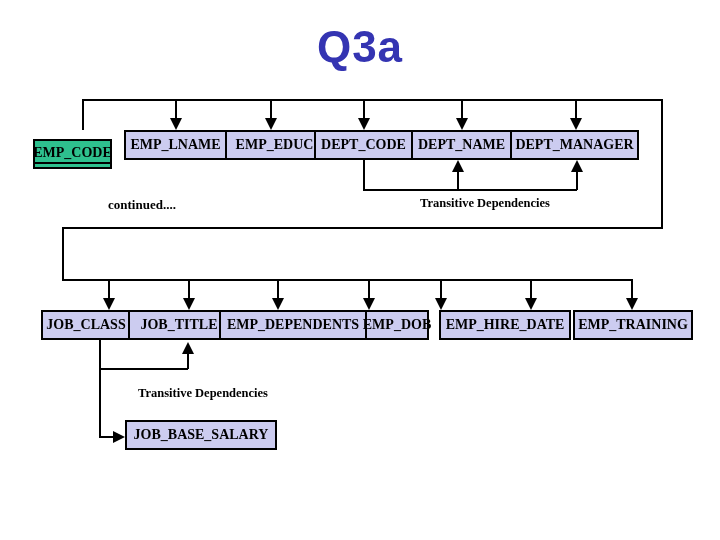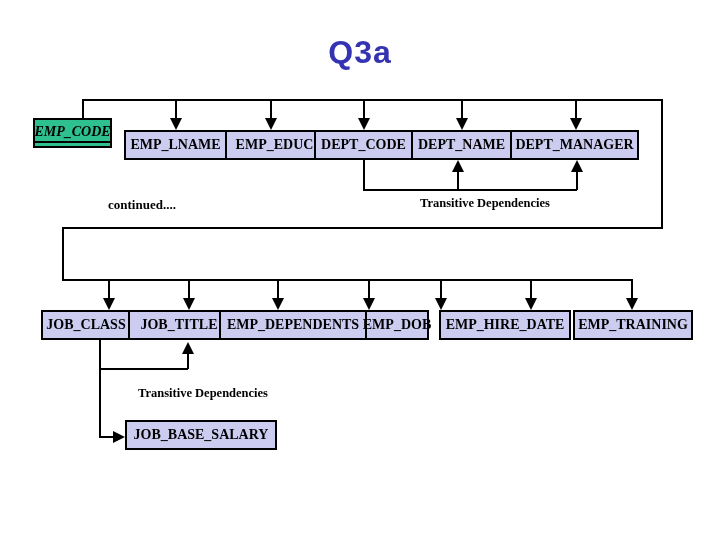--- a/index.html
+++ b/index.html
@@ -1,19 +1,19 @@
 <!DOCTYPE html>
 <html style="--title-blue: #3434b2; --primary-key-green: #2ec08e; --attribute-lavender: #ccccf0; --line-black: #000000;"><head>
 <meta charset="utf-8">
 <style>
   html,body{margin:0;padding:0;background:#fff;}
   .slide{position:relative;width:720px;height:540px;background:#ffffff;overflow:hidden;
          font-family:"Liberation Serif",serif;color:#000;}
-  .title{position:absolute;top:34px;left:0;width:100%;text-align:center;
-         font-family:"Liberation Sans",sans-serif;font-weight:bold;font-size:32px;
+  .title{position:absolute;top:22px;left:0;width:100%;text-align:center;
+         font-family:"Liberation Sans",sans-serif;font-weight:bold;font-size:44px;
          letter-spacing:1px;color:var(--title-blue,#3434b2);}
   .box{position:absolute;height:30px;box-sizing:border-box;border:2px solid #000;
        background:var(--attribute-lavender,#ccccf0);display:flex;align-items:center;
        justify-content:center;font-weight:bold;font-size:14px;white-space:nowrap;}
   .box.pk{background:var(--primary-key-green,#2ec08e);}
   .pk .u{border-bottom:2px solid #000;padding-bottom:1px;}
   .lbl{position:absolute;font-weight:bold;font-size:13px;white-space:nowrap;margin-left:20px;}
   svg.lines{position:absolute;left:0;top:0;}
   .ln{stroke:#000;stroke-width:2;fill:none;}
 </style>
@@ -56,21 +56,21 @@
       <line class="ln" x1="531" y1="280" x2="531" y2="298" marker-end="url(#arr)"></line>
     </g>
 
     <g>
       <polyline class="ln" points="100,340 100,437 113,437" marker-end="url(#arr)"></polyline>
       <polyline class="ln" points="100,369 188,369"></polyline>
       <line class="ln" x1="188" y1="369" x2="188" y2="354" marker-end="url(#arr)"></line>
     </g>
   </svg>
 
-  <div class="box pk" style="left:33px;top:118px;width:79px;font-style:italic;">
+  <div class="box pk" style="left:33px;top:139px;width:79px;">
     <span class="u">EMP_CODE</span>
   </div>
   <div class="box" style="left:124px;top:130px;width:103px;">
     <span>EMP_LNAME</span>
   </div>
   <div class="box" style="left:225px;top:130px;width:99px;">
     <span>EMP_EDUC</span>
   </div>
   <div class="box" style="left:411px;top:130px;width:101px;">
     <span>DEPT_NAME</span>

